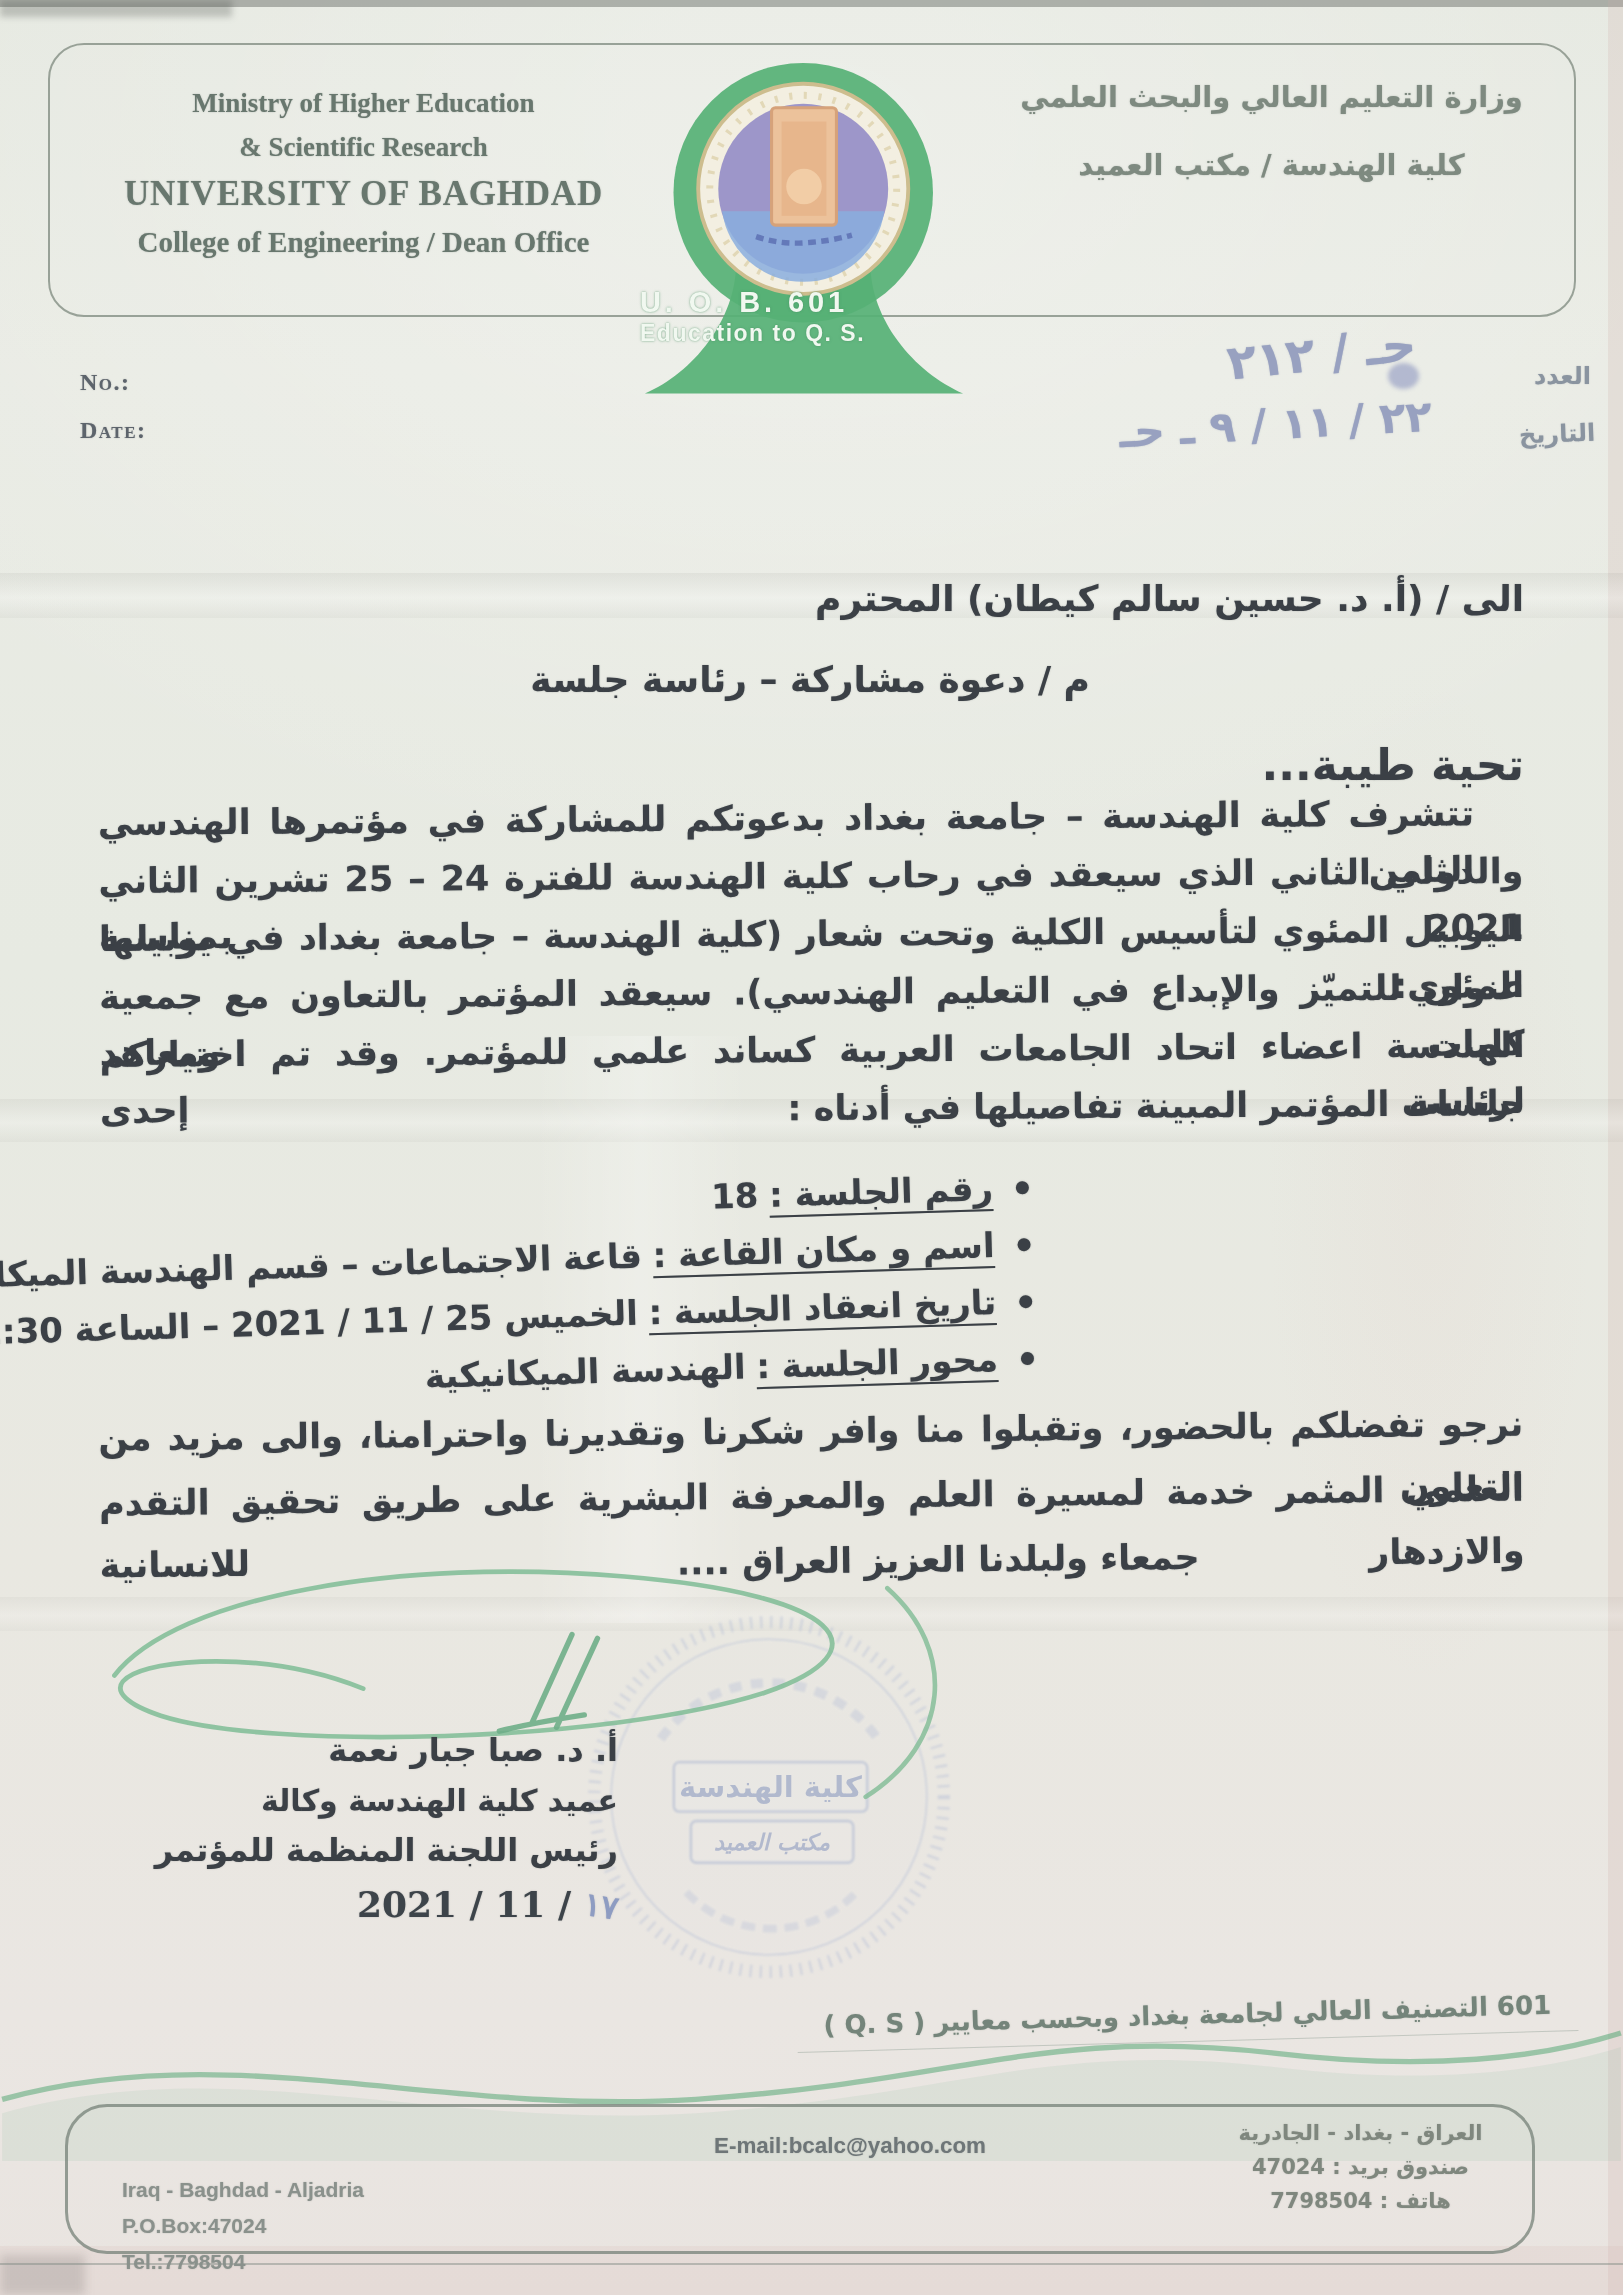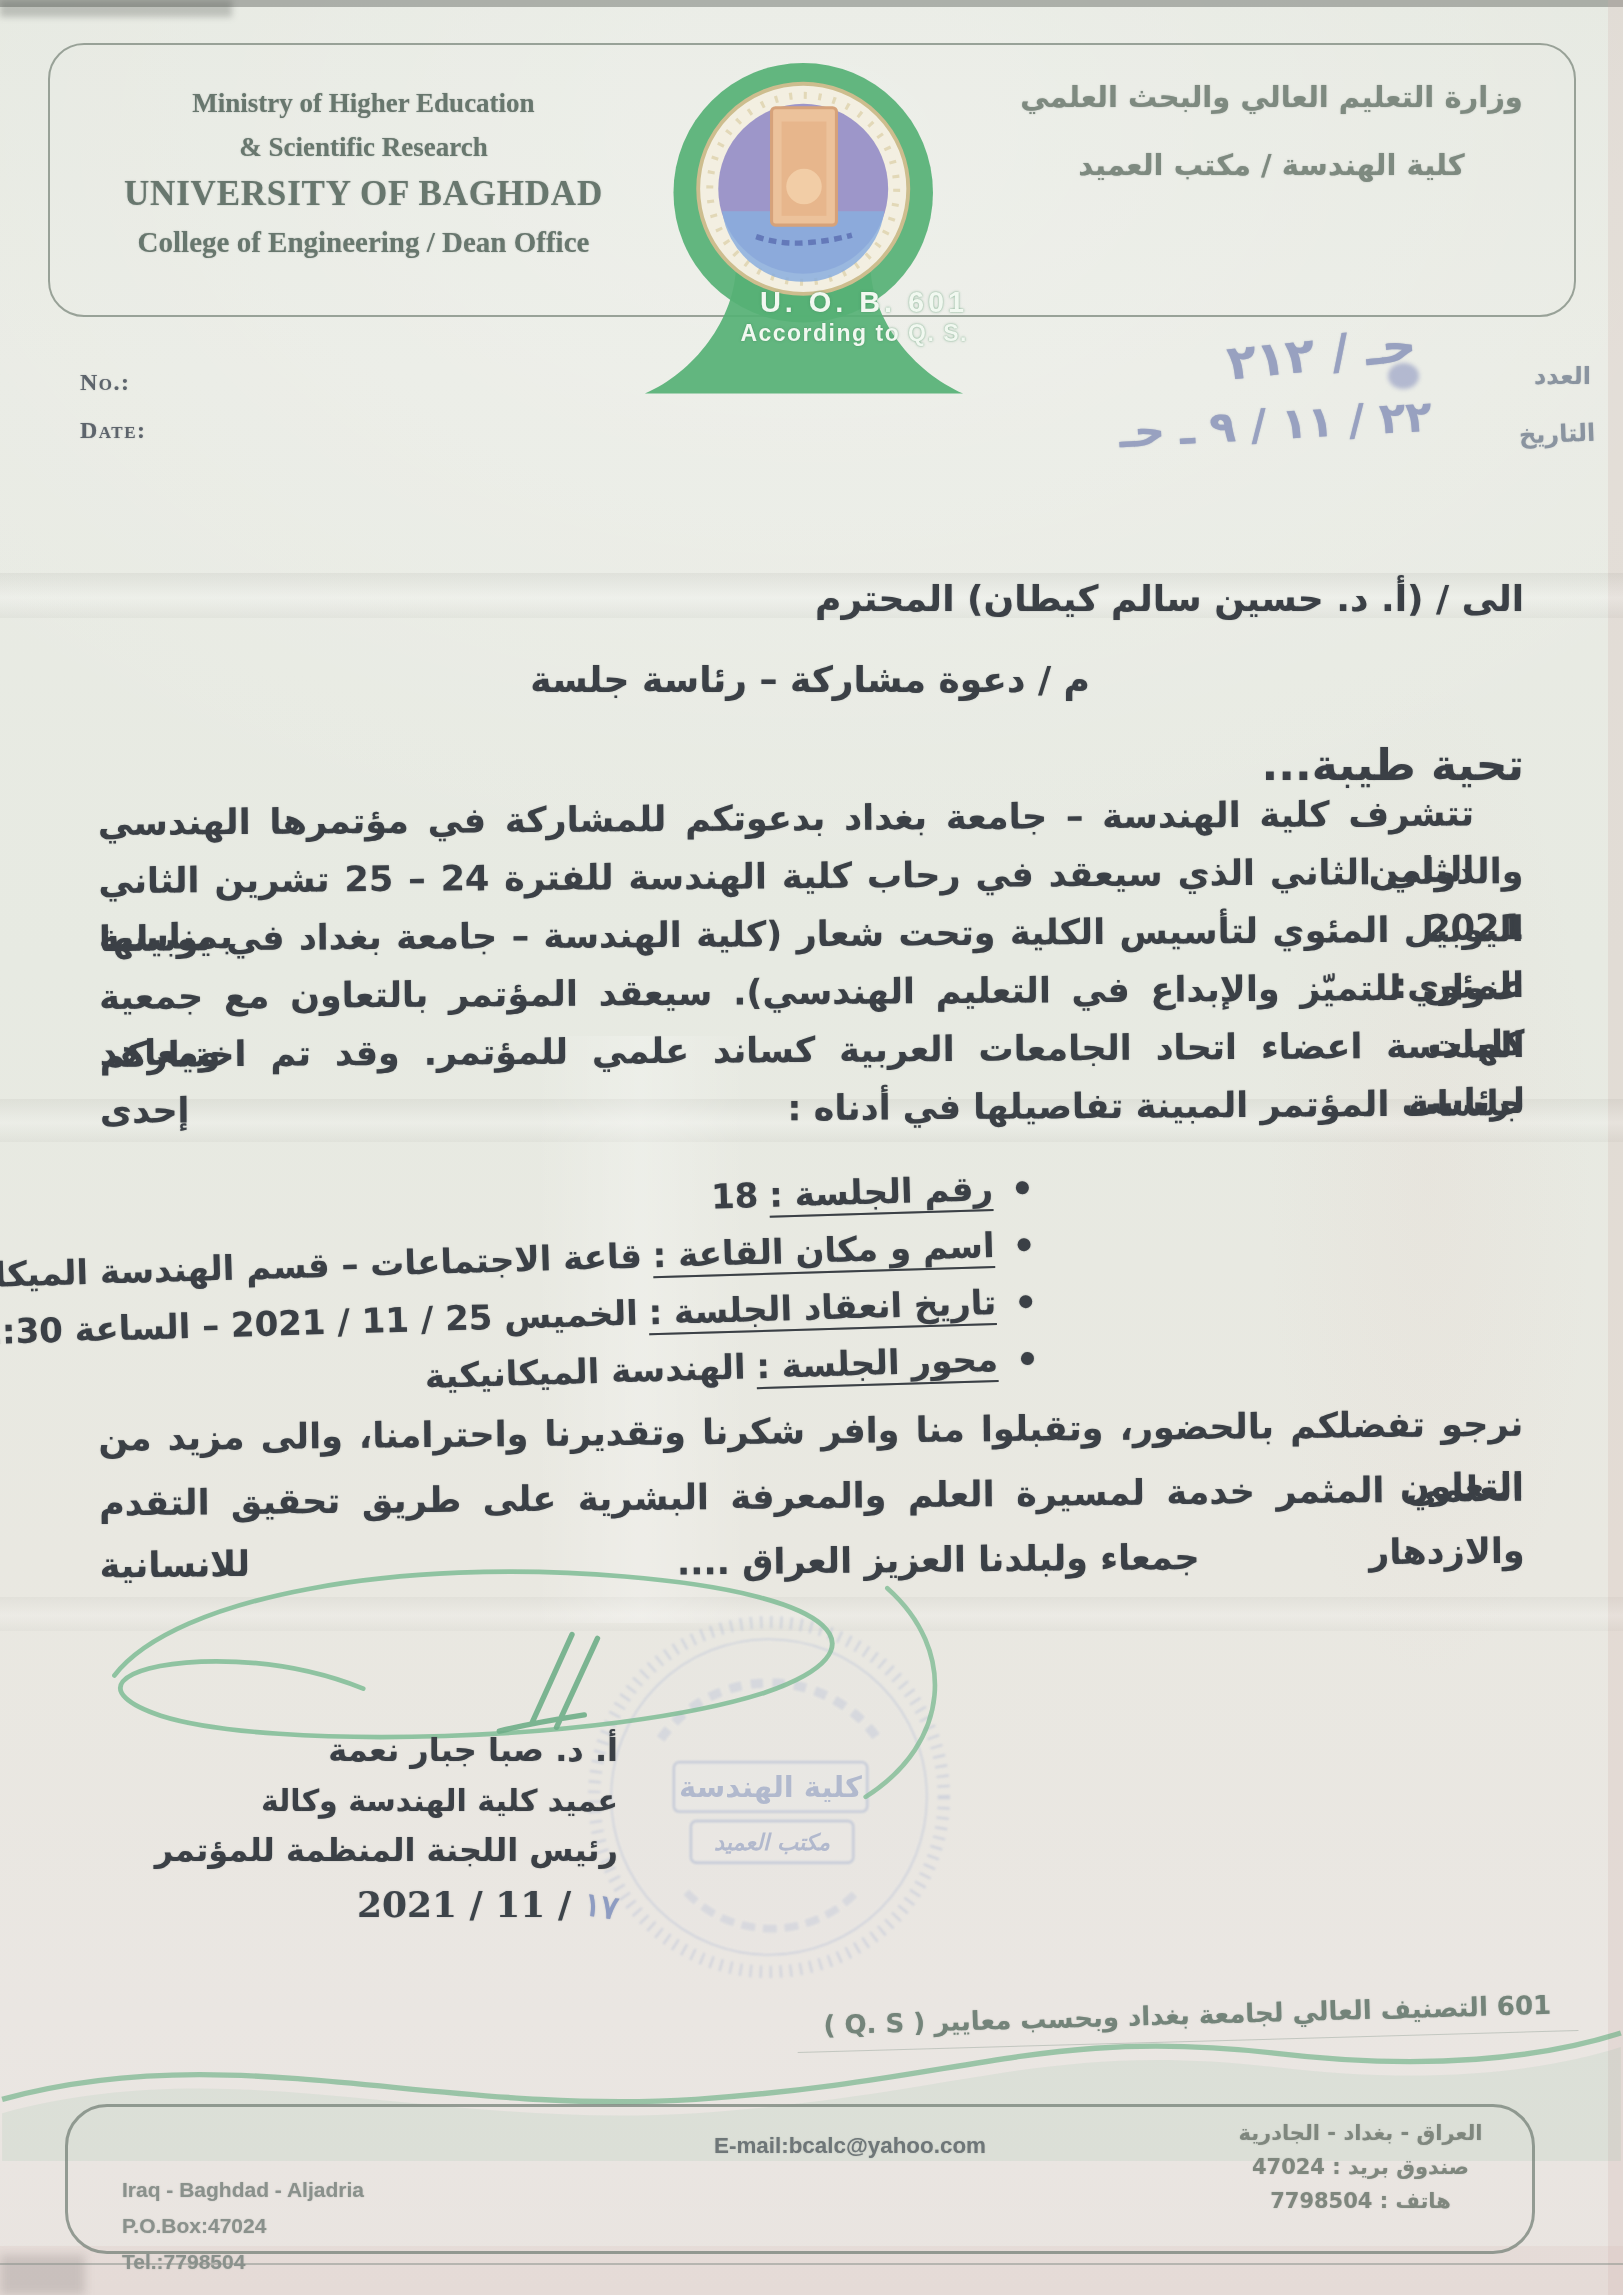--- a/index.html
+++ b/index.html
@@ -30,21 +30,21 @@
   .hdr-en .l2{font-size:27px;line-height:45px;}
   .hdr-en .l3{font-size:35px;line-height:48px;letter-spacing:0.8px;}
   .hdr-en .l4{font-size:29px;line-height:49px;}
   .hdr-ar{position:absolute;left:997px;top:65px;width:549px;text-align:center;direction:rtl;
     font-weight:700;color:#7e8a80;text-shadow:0 0 1.5px rgba(110,120,112,.5);}
   .hdr-ar .l1{font-size:29px;line-height:65px;}
   .hdr-ar .l2{font-size:36px;line-height:71px;}
   .hdr-ar .l3{font-size:29px;line-height:70px;}
   
   .emblem{position:absolute;left:640px;top:49px;width:328px;height:346px;z-index:3;}
-  .emblem-t{position:absolute;left:640px;width:328px;text-align:right;color:#f1f8f0;
+  .emblem-t{position:absolute;left:640px;width:328px;text-align:left;color:#f1f8f0;
     font-family:"Liberation Sans",sans-serif;font-weight:700;z-index:4;
     text-shadow:0 0 2.3px rgba(70,140,95,.8);}
   .emblem-t1{top:286px;font-size:29px;letter-spacing:3.9px;}
   .emblem-t2{top:320px;font-size:23px;letter-spacing:1.5px;}
   
   .refbox{position:absolute;font-family:"Liberation Serif",serif;font-weight:700;
     color:#5d646c;font-variant:small-caps;letter-spacing:1.5px;font-size:24px;
     text-shadow:0 0 1.5px rgba(80,85,92,.4);}
   .no-label{left:80px;top:369px;}
   .date-label{left:80px;top:417px;}
@@ -144,21 +144,21 @@
     <circle cx="211" cy="181" r="136" fill="#f3efe1" stroke="#cdbd8e" stroke-width="5"></circle>
     <circle cx="211" cy="181" r="121" fill="none" stroke="#d8cba0" stroke-width="9" stroke-dasharray="4 15" opacity="0.65"></circle>
     <circle cx="211" cy="181" r="110" fill="#938cc6" opacity="0.9"></circle>
     <path d="M106,210 a106,106 0 0 0 210,0 z" fill="#89aede" opacity="0.85"></path>
     <rect x="170" y="76" width="84" height="152" rx="5" fill="#ecc29b" stroke="#d6a27a" stroke-width="4"></rect>
     <rect x="183" y="94" width="58" height="122" fill="#e7b68c"></rect>
     <circle cx="212" cy="178" r="23" fill="#f2cda6"></circle>
     <path d="M150,243 q30,10 62,8 q34,-2 62,-10" stroke="#5a6db0" stroke-width="7" fill="none" stroke-dasharray="10 7" opacity="0.8"></path>
   </svg>
   <div class="emblem-t emblem-t1">U. O. B. 601</div>
-  <div class="emblem-t emblem-t2">According to Q. S.</div>
+  <div class="emblem-t emblem-t2">Education to Q. S.</div>
 
   <div class="refbox no-label">No.:</div>
   <div class="refbox date-label">Date:</div>
   <div class="ar-ref ar-no">العدد</div>
   <div class="ar-ref ar-date">التاريخ</div>
   <div class="hw hw1">حـ / ٢١٢</div>
   <div class="hw hw2">٢٢ / ١١ / ٩ ـ حـ</div>
   <div class="hw-smudge"></div>
 
   <div class="ar-ink to-line">الى / (أ. د. حسين سالم كيطان) المحترم</div>

